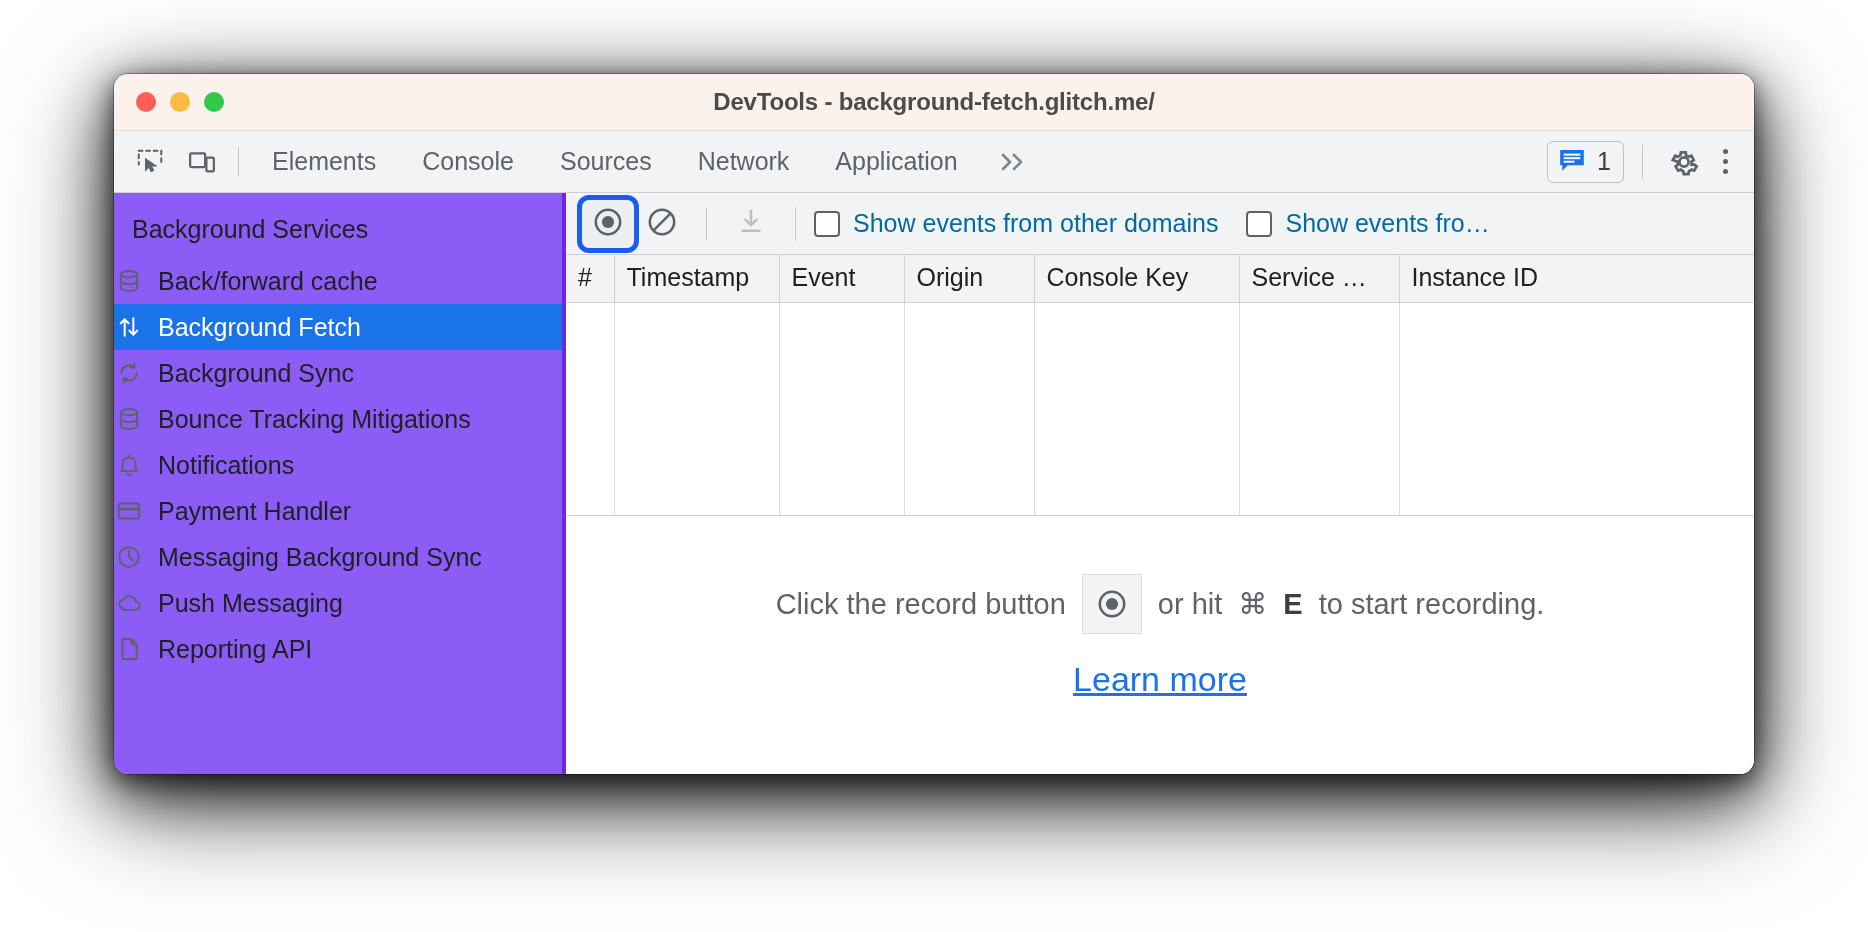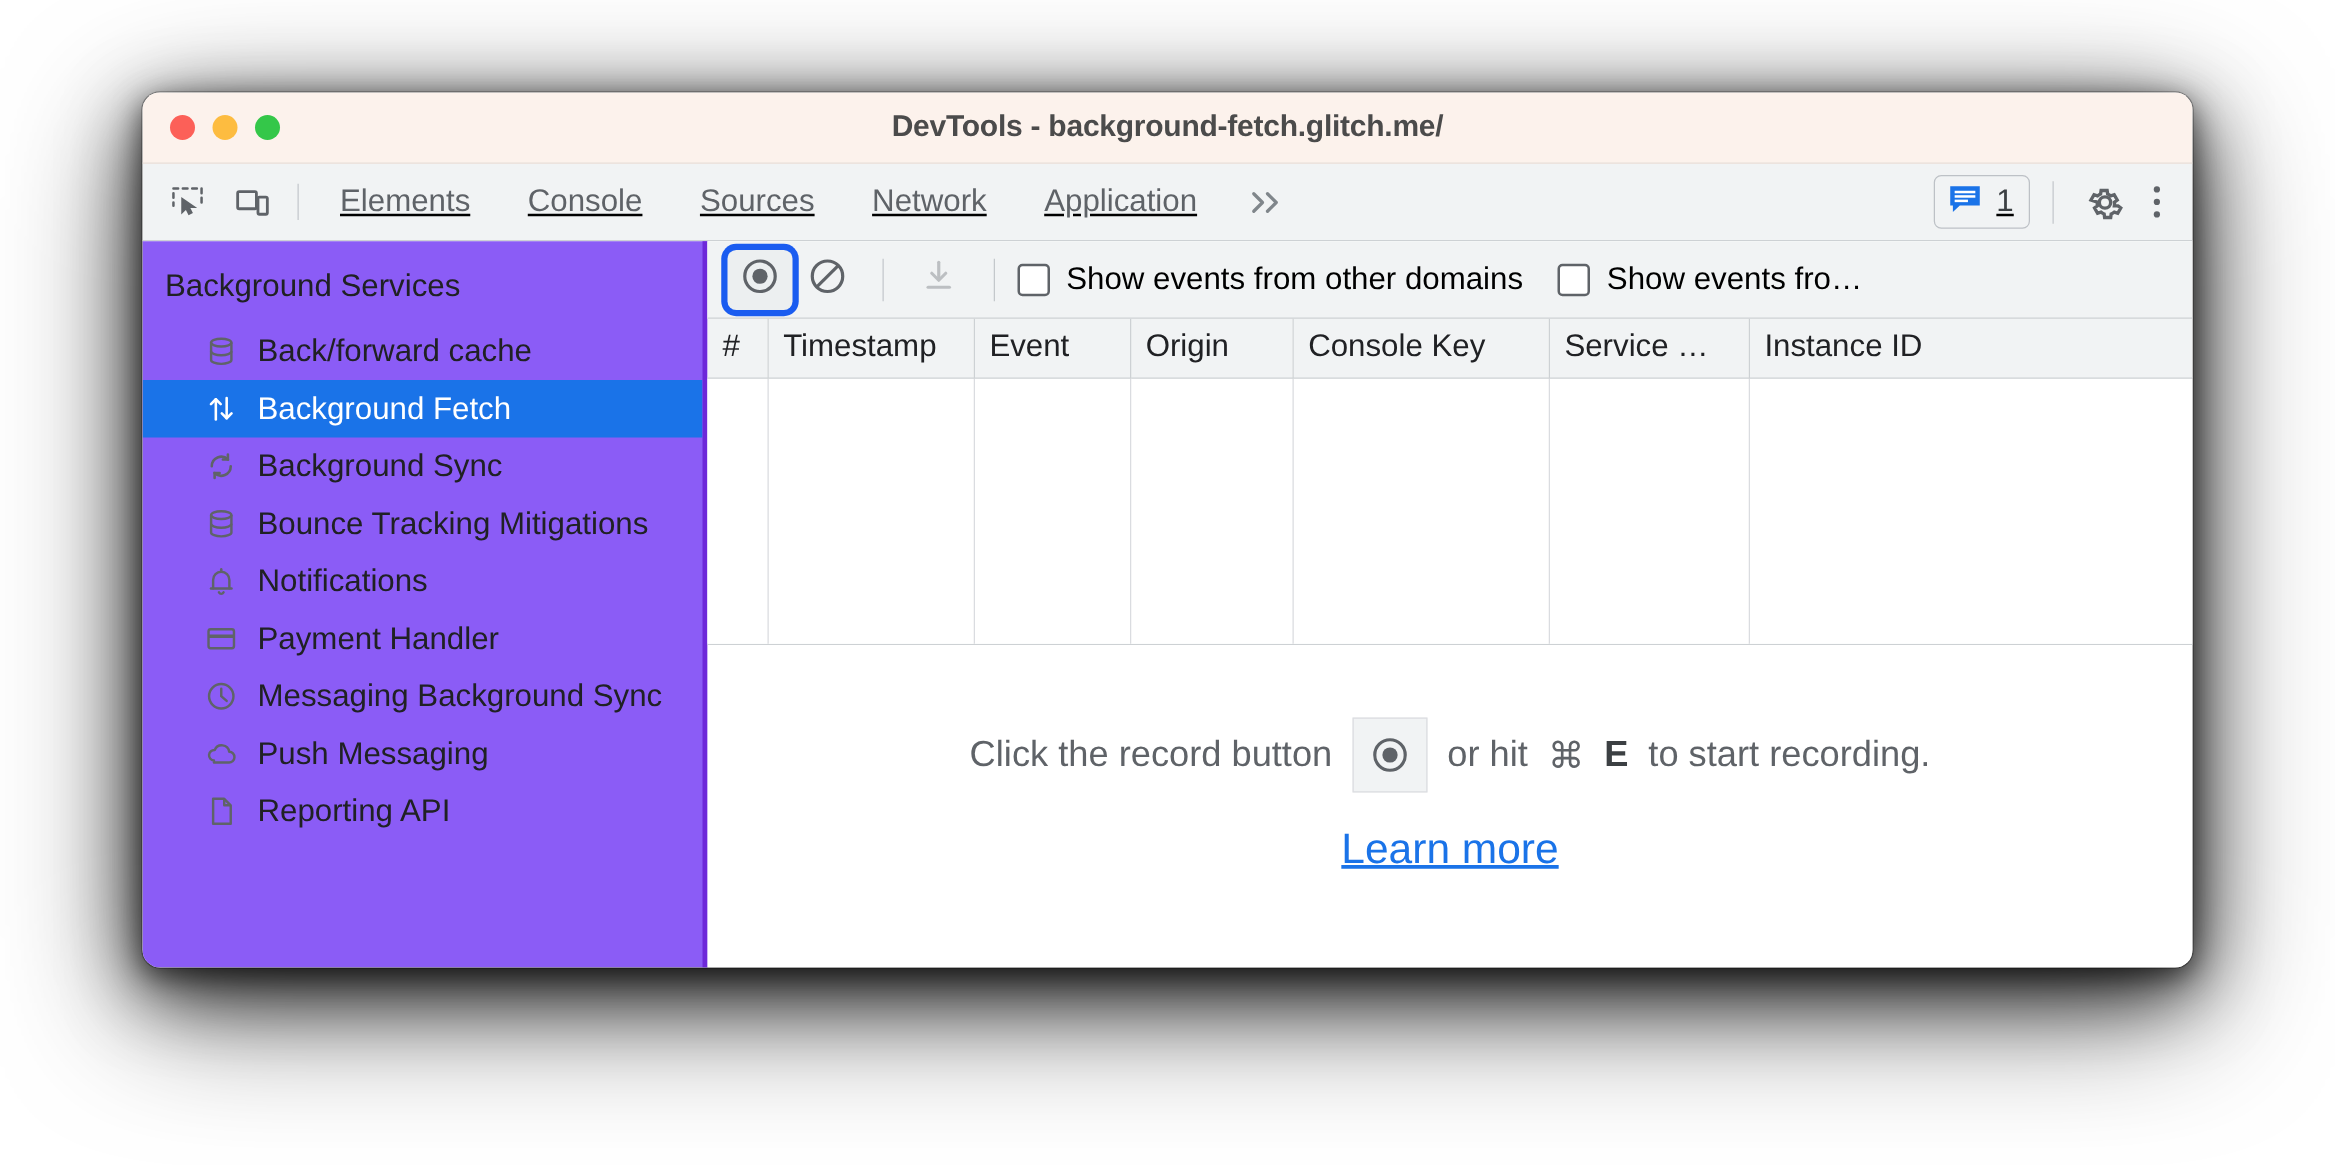--- a/index.html
+++ b/index.html
@@ -70,21 +70,20 @@
   
   #tabbar {
     height: 62px;
     min-height: 62px;
     background: #f1f3f4;
     border-bottom: 1px solid #cdd1d4;
     display: flex;
     align-items: stretch;
     padding: 0 0 0 10px;
     box-sizing: border-box;
-    text-decoration: underline;
   }
   .tb-icon-btn {
     width: 52px;
     display: flex;
     align-items: center;
     justify-content: center;
     color: #5f6368;
   }
   .tb-sep {
     width: 1px;
@@ -186,21 +185,20 @@
   }
   #sidebar-title {
     font-size: 25px;
     color: #202124;
     padding: 8px 0 14px 18px;
   }
   .side-item {
     display: flex;
     align-items: center;
     height: 46px;
-    padding-left: 48px;
     gap: 14px;
     color: #202124;
     font-size: 25px;
     white-space: nowrap;
   }
   .side-item .ico {
     width: 30px; height: 30px;
     display: flex;
     align-items: center;
     justify-content: center;
@@ -262,21 +260,21 @@
   .cbx {
     width: 26px; height: 26px;
     border: 2px solid #5f6368;
     border-radius: 4px;
     background: #fff;
     box-sizing: border-box;
     flex: none;
   }
   .cbx-label {
     font-size: 25px;
-    color: #000000;
+    color: #0369a1;
   }
 
   
   #table {
     border-collapse: collapse;
     width: 100%;
     table-layout: fixed;
   }
   #table th {
     font-weight: normal;

